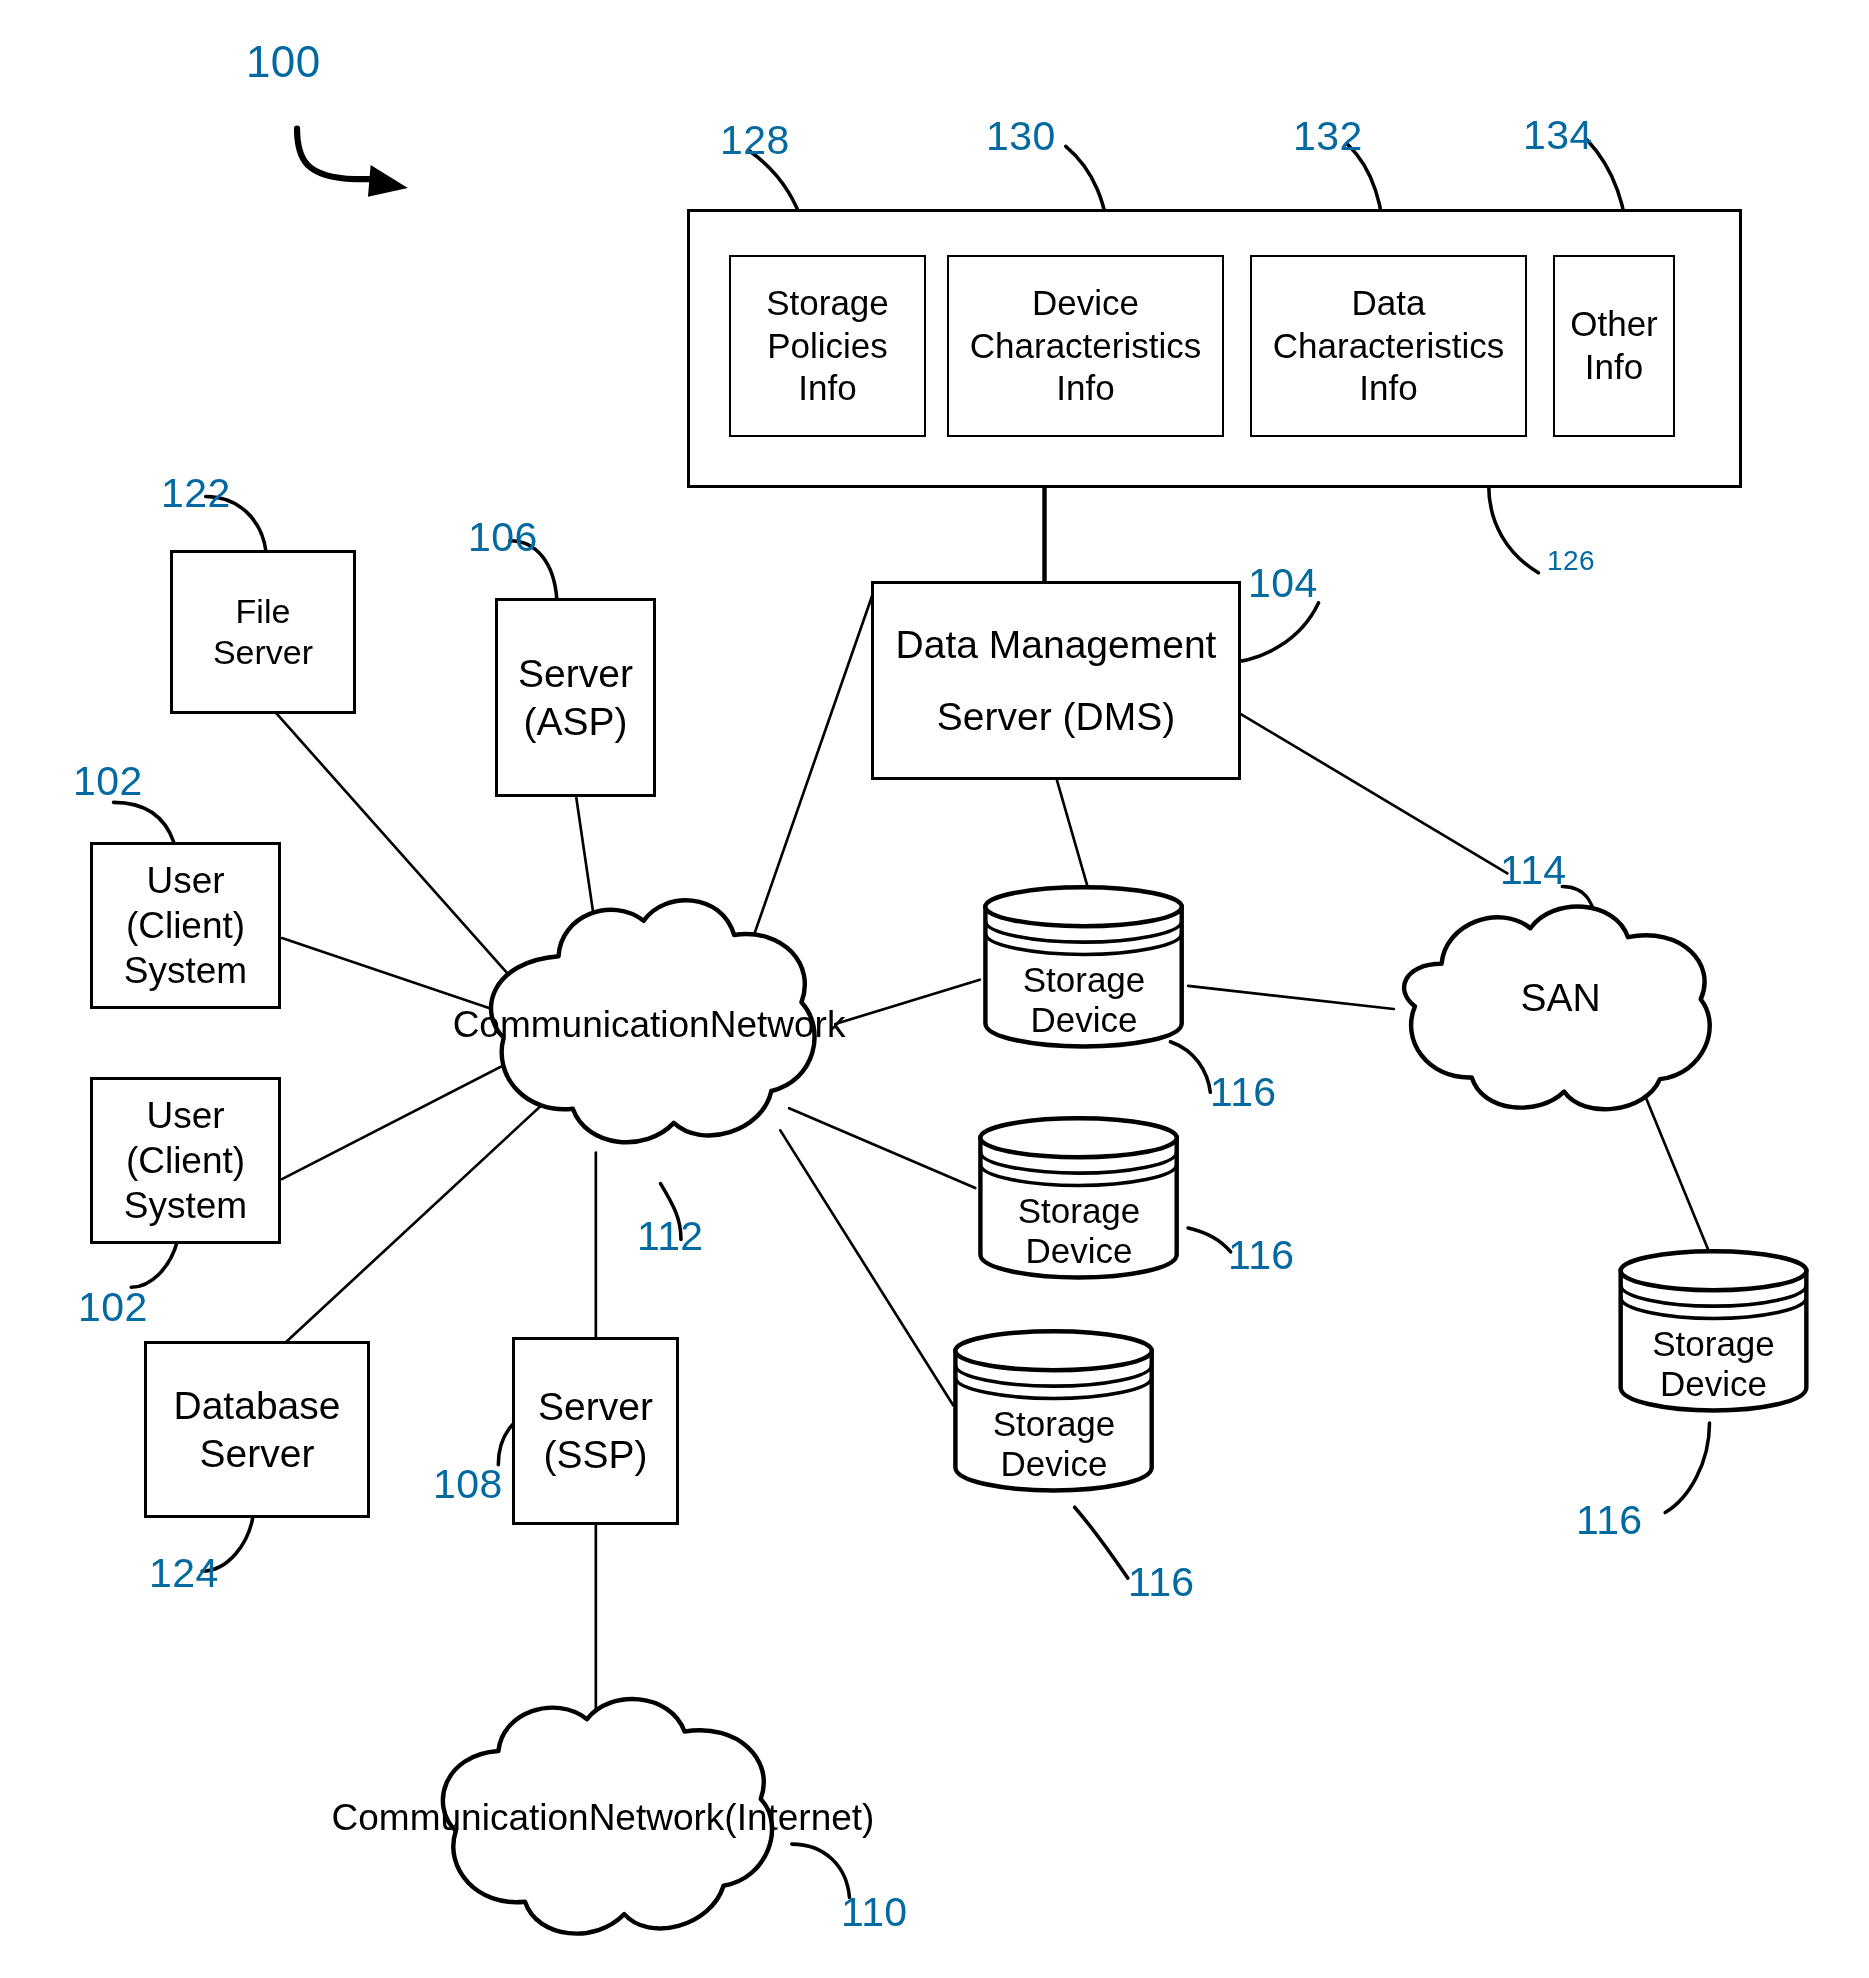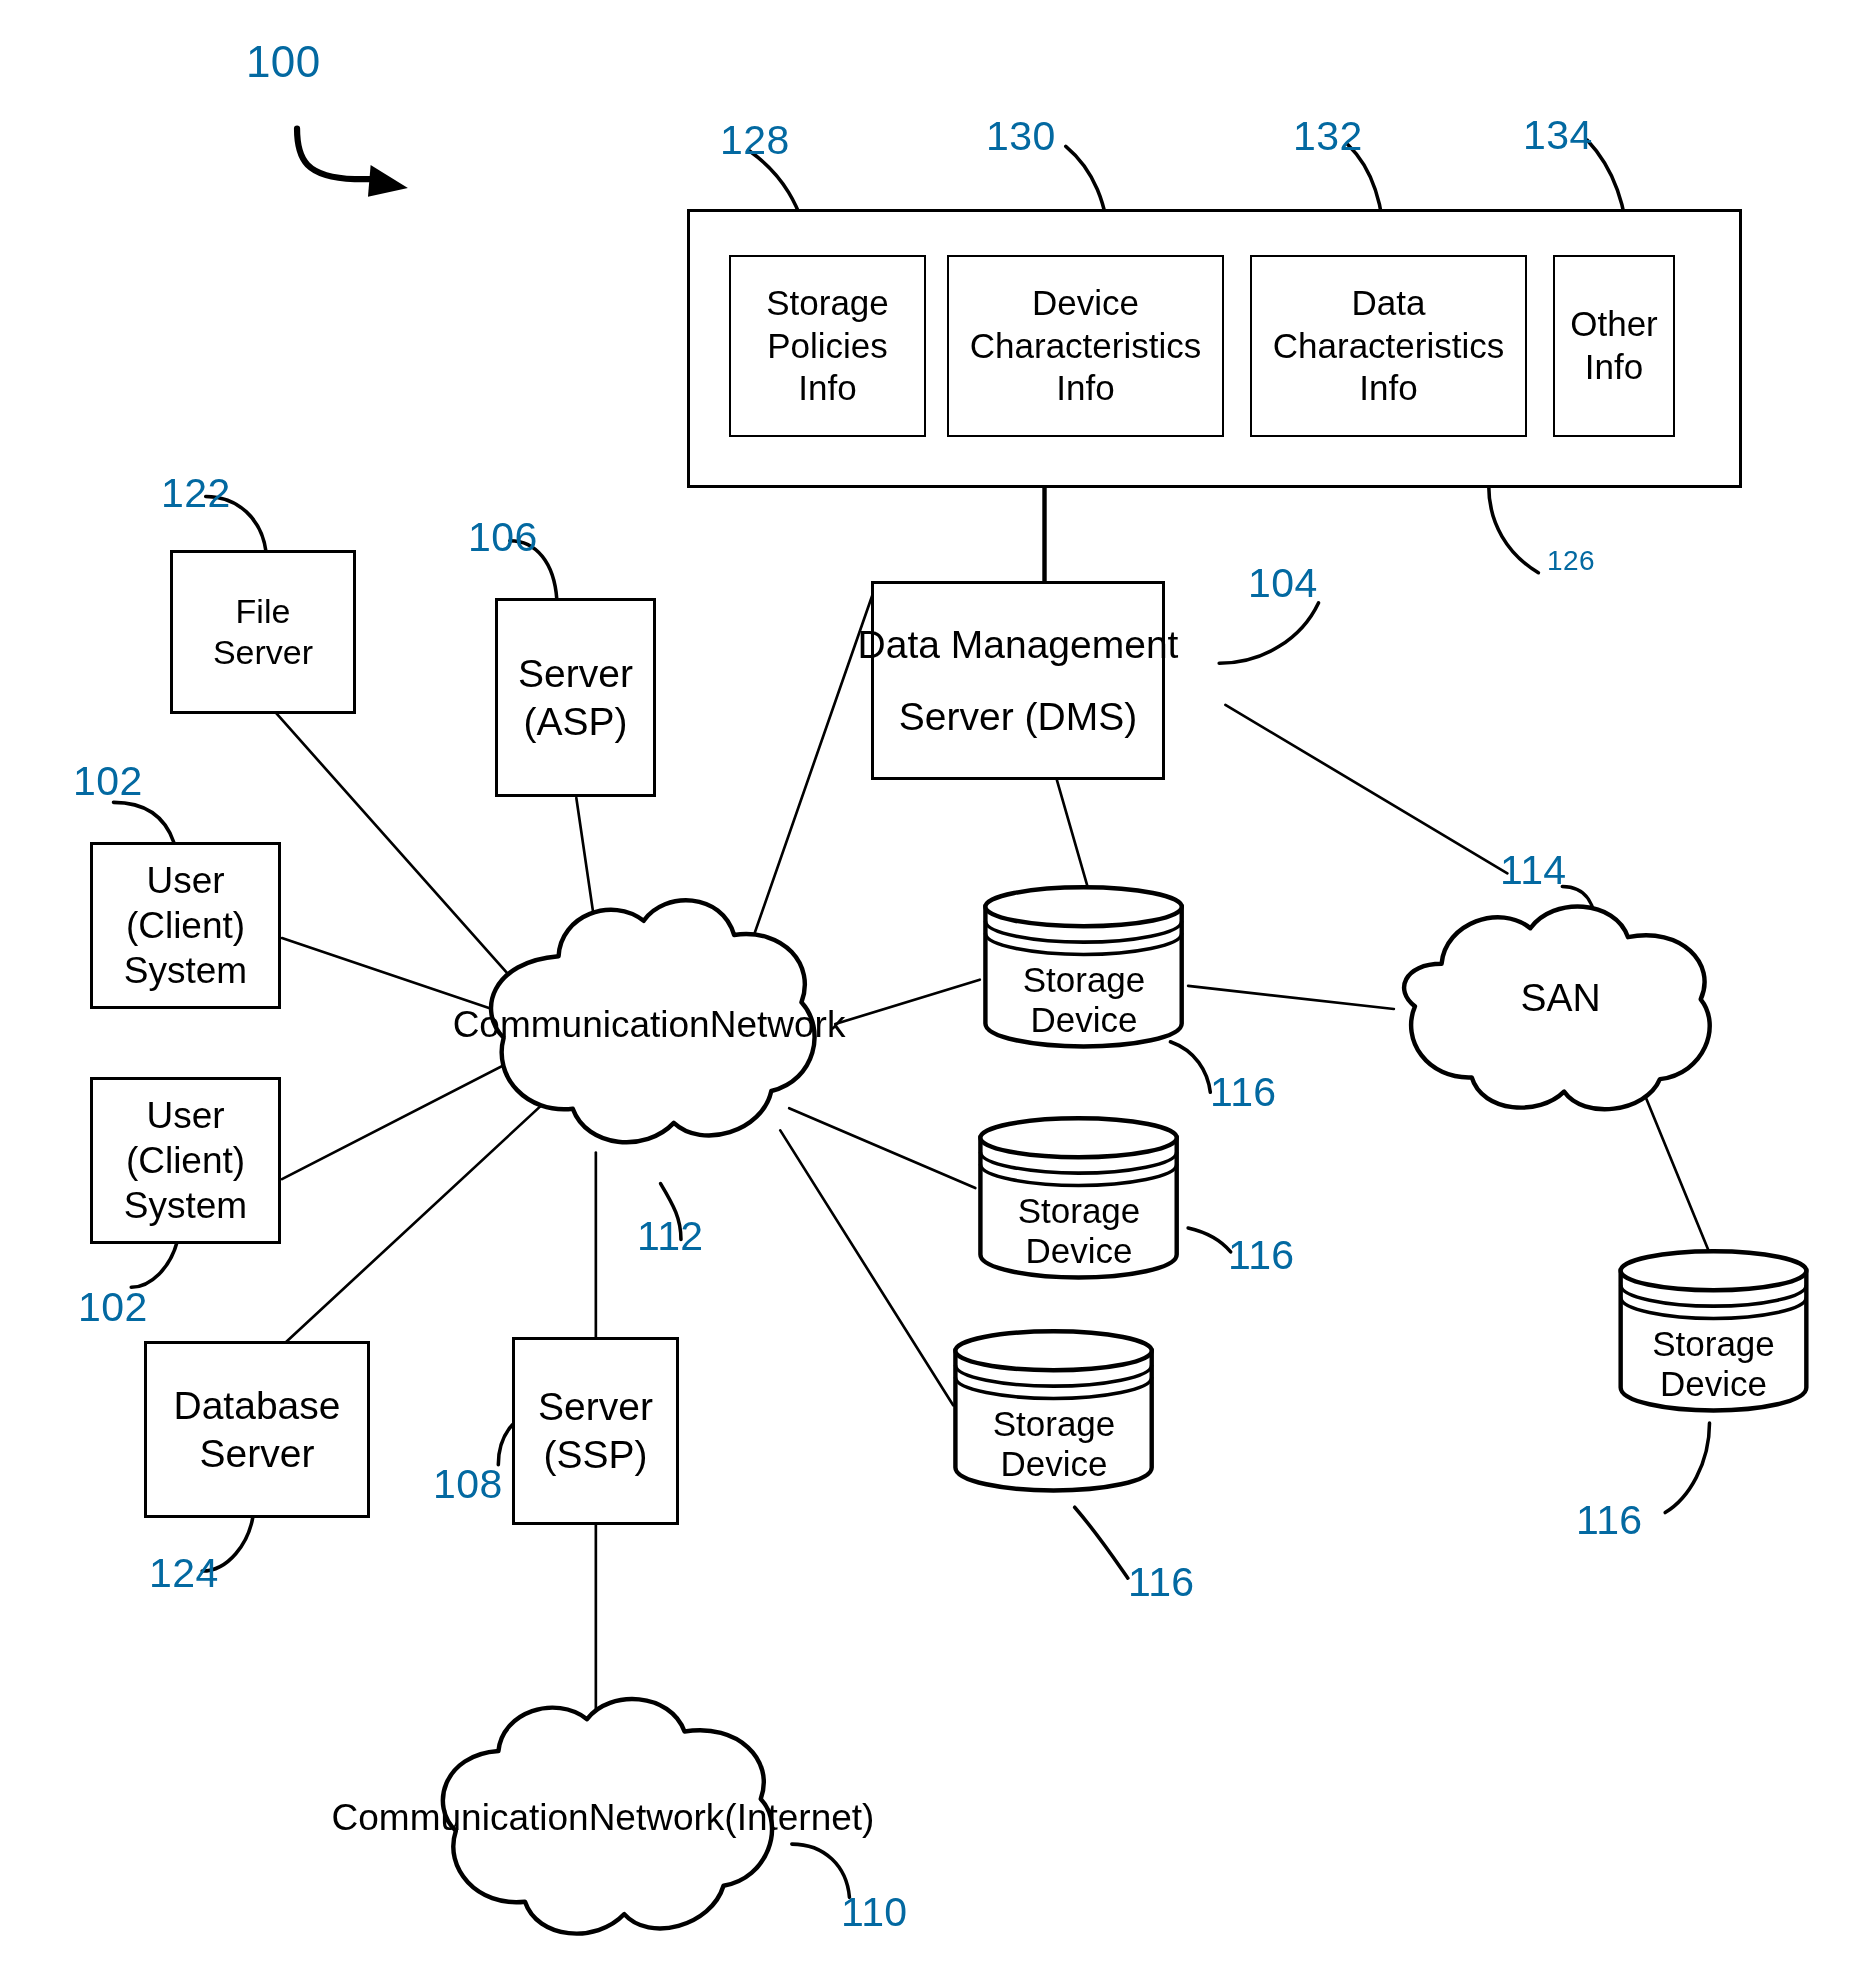--- a/index.html
+++ b/index.html
@@ -195,21 +195,21 @@
     <span class="ln">Data</span>
     <span class="ln">Characteristics</span>
     <span class="ln">Info</span>
   </div>
 
   <div class="node thinbox" style="left:1553px; top:255px; width:122px; height:182px; font-size:35px;">
     <span class="ln">Other</span>
     <span class="ln">Info</span>
   </div>
 
-  <div class="node box" style="left:871px; top:581px; width:294px; height:199px; font-size:39px;gap:24px;">
+  <div class="node box" style="left:871px; top:581px; width:370px; height:199px; font-size:39px;gap:24px;">
     <span class="ln">Data Management</span>
     <span class="ln">Server (DMS)</span>
   </div>
   <div class="ref" style="left:1248px; top:560px; font-size:41px;">104</div>
 
   <div class="node box" style="left:170px; top:550px; width:186px; height:164px; font-size:34px;">
     <span class="ln">File</span>
     <span class="ln">Server</span>
   </div>
   <div class="ref" style="left:161px; top:470px; font-size:41px;">122</div>

